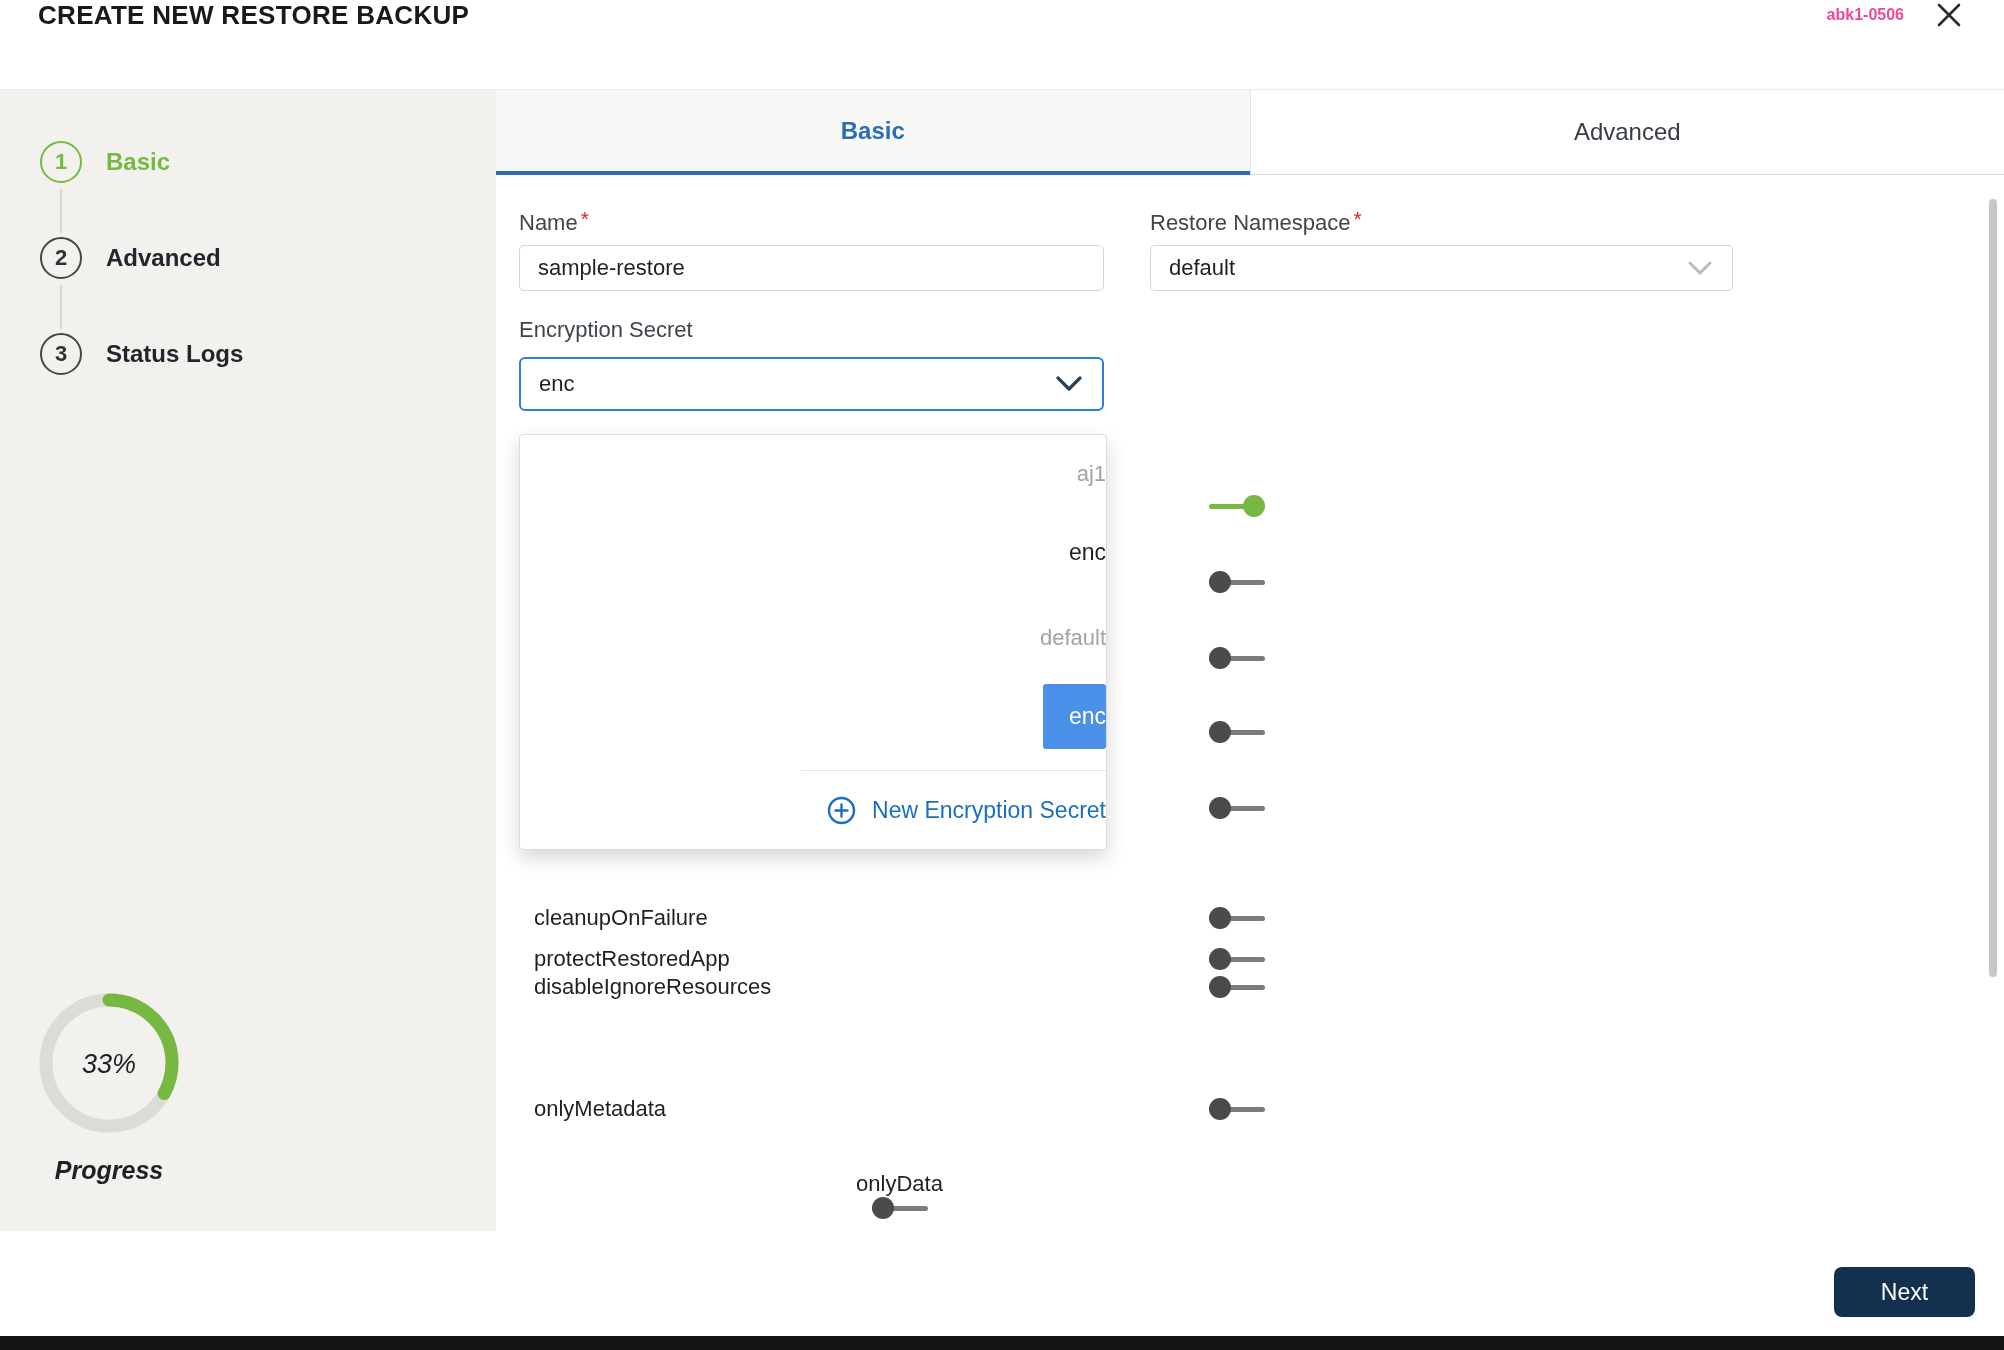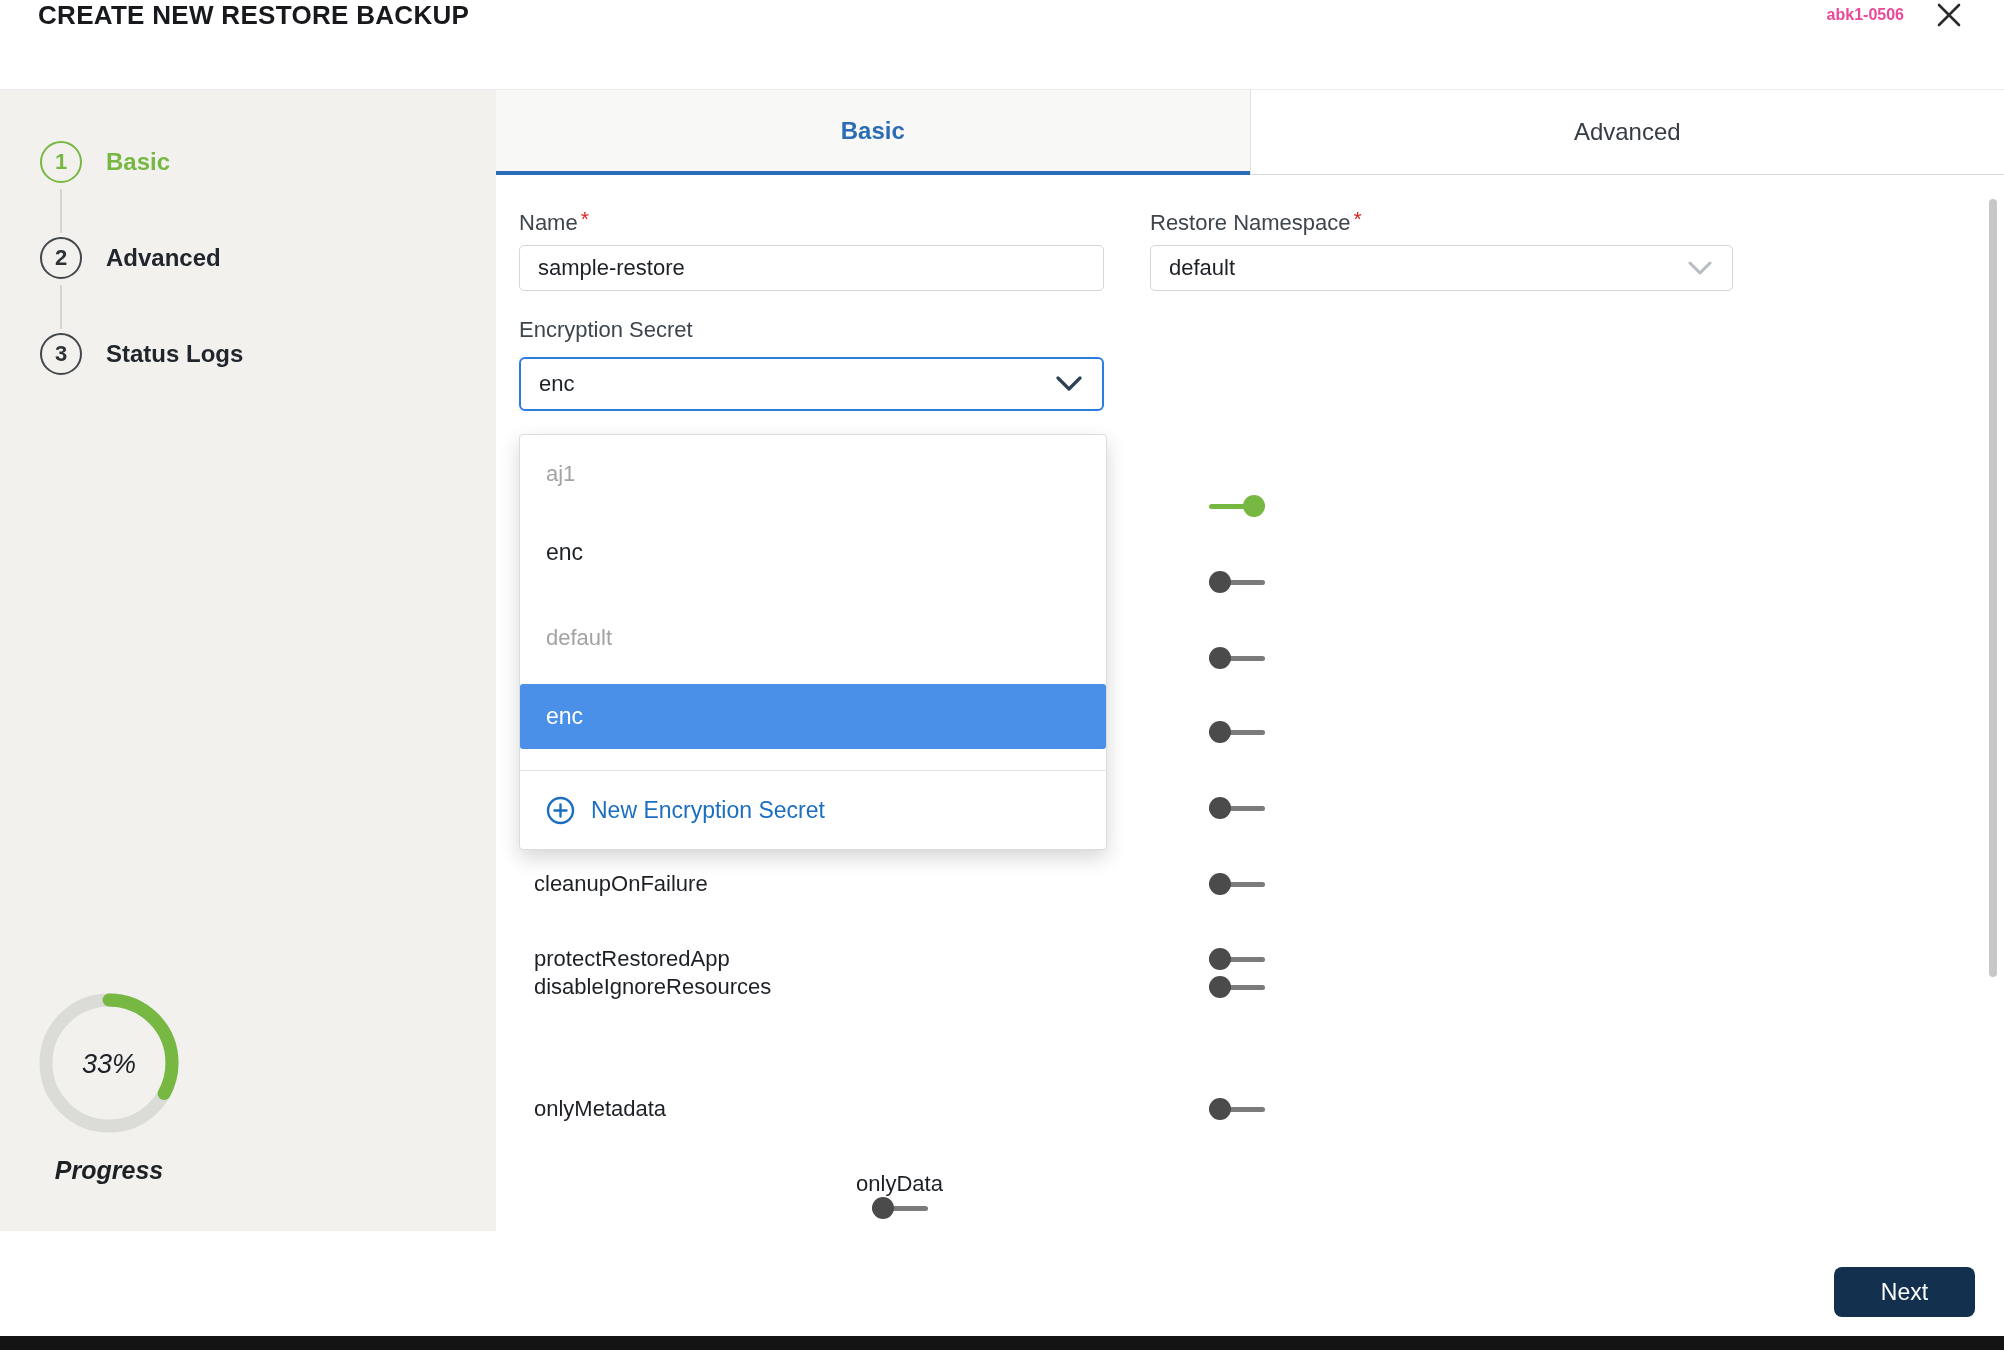--- a/index.html
+++ b/index.html
@@ -45,21 +45,21 @@
   .text-input { position:absolute; height:46px; border:1px solid #d6d6d6; border-radius:5px;
                 font-family:"Liberation Sans",sans-serif; font-size:22px; color:#1d2126; padding:0 18px; outline:none; background:#fff; }
   .select-box { position:absolute; height:46px; border:1px solid #d6d6d6; border-radius:5px; background:#fff;
                 display:flex; align-items:center; justify-content:space-between; padding:0 20px 0 18px;
                 font-size:22px; color:#1d2126; cursor:pointer; }
   .select-box.focused { height:54px; border:2px solid var(--focus-blue); border-radius:6px; }
 
   
   .dropdown { position:absolute; left:23px; top:259px; width:588px; height:416px; background:#fff;
               border:1px solid #dcdcdc; border-radius:4px; box-shadow:0 8px 20px rgba(0,0,0,.16);
-              z-index:6; overflow:hidden; display:flex; flex-direction:column; }
+              z-index:6; overflow:hidden; display:flex; flex-direction:column;align-items:flex-end; }
   .dd-group  { height:78px; display:flex; align-items:center; padding-left:26px; font-size:22px; color:#a3a3a3; }
   .dd-group2 { height:92px; }
   .dd-option { height:79px; display:flex; align-items:center; padding-left:26px; font-size:23px; color:#1d2126; cursor:pointer; }
   .dd-option.selected { height:65px; background:var(--selected-blue); color:#ffffff; border-radius:3px; }
   .dd-spacer { height:21px; }
   .dd-action { flex:1 1 auto; border-top:1px solid #e4e4e4; display:flex; align-items:center;
                gap:16px; padding-left:26px; color:var(--link-blue); font-size:23px; cursor:pointer; }
 
   
   .toggle-row { position:absolute; left:38px; width:731px; height:28px; display:flex;
@@ -183,21 +183,21 @@
           <span class="knob"></span>
         </span>
     </div>
     <div class="toggle-row" style="top:619px;">
       <span class="toggle-label"></span>
       <span class="toggle">
           <span class="track"></span>
           <span class="knob"></span>
         </span>
     </div>
-    <div class="toggle-row" style="top:695px;align-items:center;">
+    <div class="toggle-row" style="top:729px;align-items:center;">
       <span class="toggle-label">cleanupOnFailure</span>
       <span class="toggle">
           <span class="track"></span>
           <span class="knob"></span>
         </span>
     </div>
     <div class="toggle-row" style="top:770px;">
       <span class="toggle-label">protectRestoredApp</span>
       <span class="toggle">
           <span class="track"></span>

